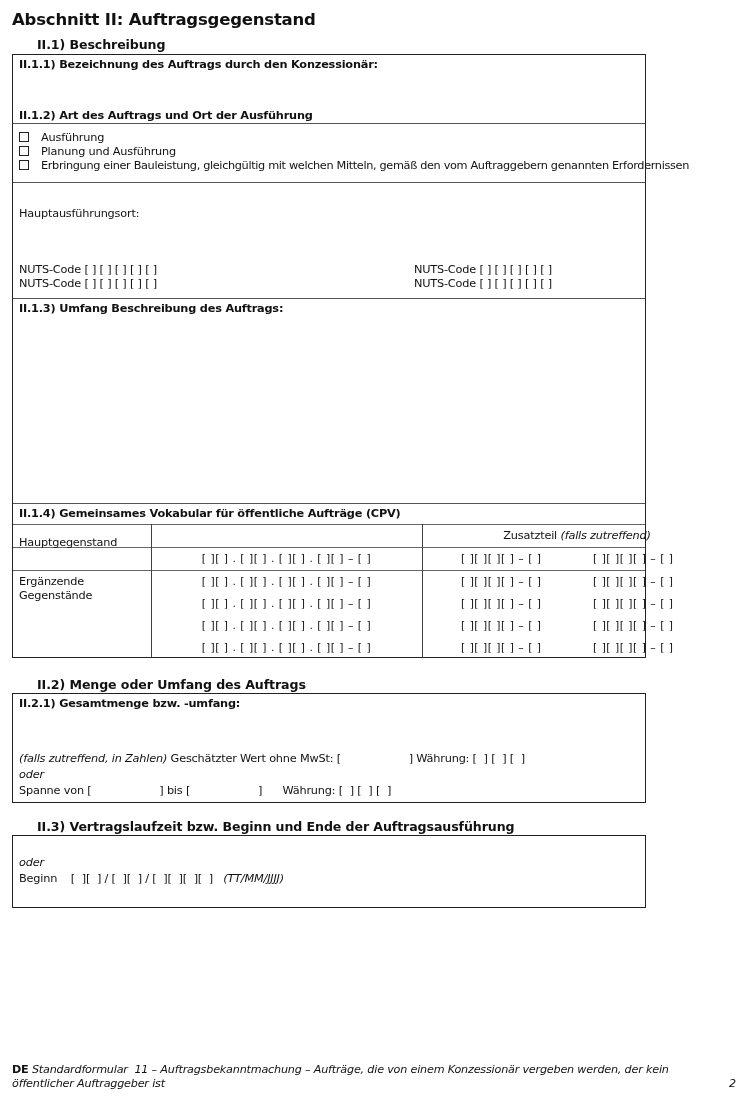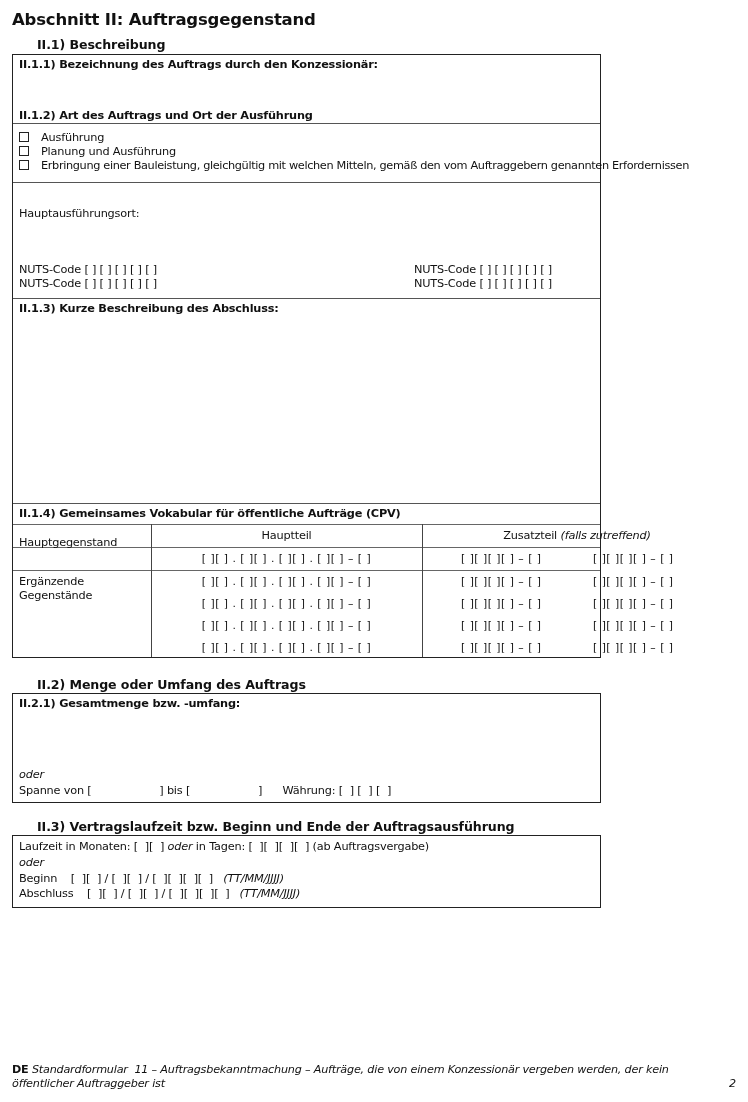--- a/index.html
+++ b/index.html
@@ -4,21 +4,21 @@
 <style>
   html, body { margin: 0; padding: 0; background: #ffffff; }
   body {
     width: 748px; height: 1102px; position: relative; overflow: hidden;
     font-family: "DejaVu Sans", "Liberation Sans", sans-serif;
     color: #111; font-size: 11.3px;
   }
   .abs { position: absolute; }
   .h1 { left: 12px; top: 10px; font-size: 16.5px; font-weight: bold; letter-spacing: -0.2px; white-space: nowrap; }
   .h2 { font-size: 12.6px; font-weight: bold; white-space: nowrap; letter-spacing: -0.1px; margin-left: 25px; }
-  .box { position: absolute; left: 12px; width: 589px; border: 1.5px solid #222; box-sizing: border-box; }
+  .box { position: absolute; left: 12px; width: 634px; border: 1.5px solid #222; box-sizing: border-box; }
   .row { position: absolute; left: 0; right: 0; border-bottom: 1.5px solid #555; box-sizing: border-box; }
   .row.last { border-bottom: none; }
   .label-b { font-weight: bold; font-size: 11.3px; position: absolute; left: 6px; top: 3px; white-space: nowrap; letter-spacing: -0.2px; }
   .line { position: absolute; white-space: nowrap; font-size: 11.3px; letter-spacing: -0.2px; }
   .cb { display: inline-block; width: 8px; height: 8px; border: 1px solid #222; margin-right: 12px; vertical-align: -1px; }
   .it { font-style: italic; }
   .cpv-vline { position: absolute; top: 0; bottom: 0; border-left: 1.2px solid #444; }
   .cpv-hline { position: absolute; left: 0; right: 0; border-top: 1.2px solid #666; }
   .mono { font-family: "DejaVu Sans", sans-serif; letter-spacing: 0.5px; font-size: 10.8px; }
   .foot { left: 12px; top: 1063px; font-size: 11.2px; width: 724px; line-height: 14px; letter-spacing: -0.2px; }
@@ -45,32 +45,31 @@
 
   <div class="row" style="top:146px; height:98px;">
     <div class="line" style="left:6px; top:6px;">Hauptausführungsort:</div>
     <div class="line" style="left:6px; top:62px;">NUTS-Code [  ] [  ] [  ] [  ] [  ]</div>
     <div class="line" style="left:6px; top:76px;">NUTS-Code [  ] [  ] [  ] [  ] [  ]</div>
     <div class="line" style="left:401px; top:62px;">NUTS-Code [  ] [  ] [  ] [  ] [  ]</div>
     <div class="line" style="left:401px; top:76px;">NUTS-Code [  ] [  ] [  ] [  ] [  ]</div>
   </div>
 
   <div class="row" style="top:244px; height:205px;">
-    <div class="label-b">II.1.3) Kurze Beschreibung des Abschluss:</div>
+    <div class="label-b">II.1.3) Umfang Beschreibung des Auftrags:</div>
   </div>
 
   <div class="row last" style="top:449px; height:153px;">
     <div class="label-b">II.1.4) Gemeinsames Vokabular für öffentliche Aufträge (CPV)</div>
     <div class="cpv-hline" style="top:20px;"></div>
     <div class="cpv-hline" style="top:43px;"></div>
     <div class="cpv-hline" style="top:66px;"></div>
     <div class="cpv-vline" style="left:138px; top:20px;"></div>
     <div class="cpv-vline" style="left:409px; top:20px;"></div>
 
-    <div class="line" style="left:138px; width:271px; text-align:center; top:25px;">Hauptteil</div>
     <div class="line" style="left:409px; width:310px; text-align:center; top:25px;"><span>Zusatzteil</span> <span class="it">(falls zutreffend)</span></div>
 
     <div class="line" style="left:6px; top:32px;">Hauptgegenstand</div>
     <div class="line" style="left:6px; top:71px;">Ergänzende</div>
     <div class="line" style="left:6px; top:85px;">Gegenstände</div>
 
     <div class="line mono" style="left:138px; width:271px; text-align:center; top:48px;">[  ][  ] . [  ][  ] . [  ][  ] . [  ][  ] – [  ]</div>
     <div class="line mono" style="left:138px; width:271px; text-align:center; top:71px;">[  ][  ] . [  ][  ] . [  ][  ] . [  ][  ] – [  ]</div>
     <div class="line mono" style="left:138px; width:271px; text-align:center; top:93px;">[  ][  ] . [  ][  ] . [  ][  ] . [  ][  ] – [  ]</div>
     <div class="line mono" style="left:138px; width:271px; text-align:center; top:115px;">[  ][  ] . [  ][  ] . [  ][  ] . [  ][  ] – [  ]</div>
@@ -85,29 +84,28 @@
     <div class="line mono" style="left:448px; top:115px;">[  ][  ][  ][  ] – [  ]</div>
     <div class="line mono" style="left:580px; top:115px;">[  ][  ][  ][  ] – [  ]</div>
     <div class="line mono" style="left:448px; top:137px;">[  ][  ][  ][  ] – [  ]</div>
     <div class="line mono" style="left:580px; top:137px;">[  ][  ][  ][  ] – [  ]</div>
   </div>
 </div>
 
 <div class="abs h2" style="left:12px; top:677px;">II.2) Menge oder Umfang des Auftrags</div>
 <div class="box" style="top:693px; height:110px;padding-left:28px;">
   <div class="label-b">II.2.1) Gesamtmenge bzw. -umfang:</div>
+  <div class="line" style="left:6px; top:58px;"><span class="it">(falls zutreffend, in Zahlen)</span> <span style="white-space:pre;">Geschätzter Wert ohne MwSt: [                    ] Währung: [  ] [  ] [  ]</span></div>
   <div class="line it" style="left:6px; top:74px;">oder</div>
   <div class="line" style="left:6px; top:90px; white-space:pre;">Spanne von [                    ] bis [                    ]      Währung: [  ] [  ] [  ]</div>
 </div>
 
 <div class="abs h2" style="left:12px; top:819px;">II.3) Vertragslaufzeit bzw. Beginn und Ende der Auftragsausführung</div>
 <div class="box" style="top:835px; height:73px;">
-  <div class="line" style="left:6px; top:4px; white-space:pre;"><span>Laufzeit in Monaten: [  ][  ]</span> <span class="it">oder</span> <span>in Tagen: [  ][  ][  ][  ] (ab Auftragsvergabe)</span></div>
   <div class="line it" style="left:6px; top:20px;">oder</div>
   <div class="line" style="left:6px; top:36px; white-space:pre;"><span>Beginn    [  ][  ] / [  ][  ] / [  ][  ][  ][  ]</span>   <span class="it">(TT/MM/JJJJ)</span></div>
-  <div class="line" style="left:6px; top:51px; white-space:pre;"><span>Abschluss    [  ][  ] / [  ][  ] / [  ][  ][  ][  ]</span>   <span class="it">(TT/MM/JJJJ)</span></div>
 </div>
 
 <div class="abs foot">
   <b>DE</b> <span class="it" style="white-space:pre;margin-top:44px;">Standardformular  11 – Auftragsbekanntmachung – Aufträge, die von einem Konzessionär vergeben werden, der kein</span><br>
   <span class="it">öffentlicher Auftraggeber ist</span>
 </div>
 <div class="abs pagenum">2</div>
 
 </body></html>

